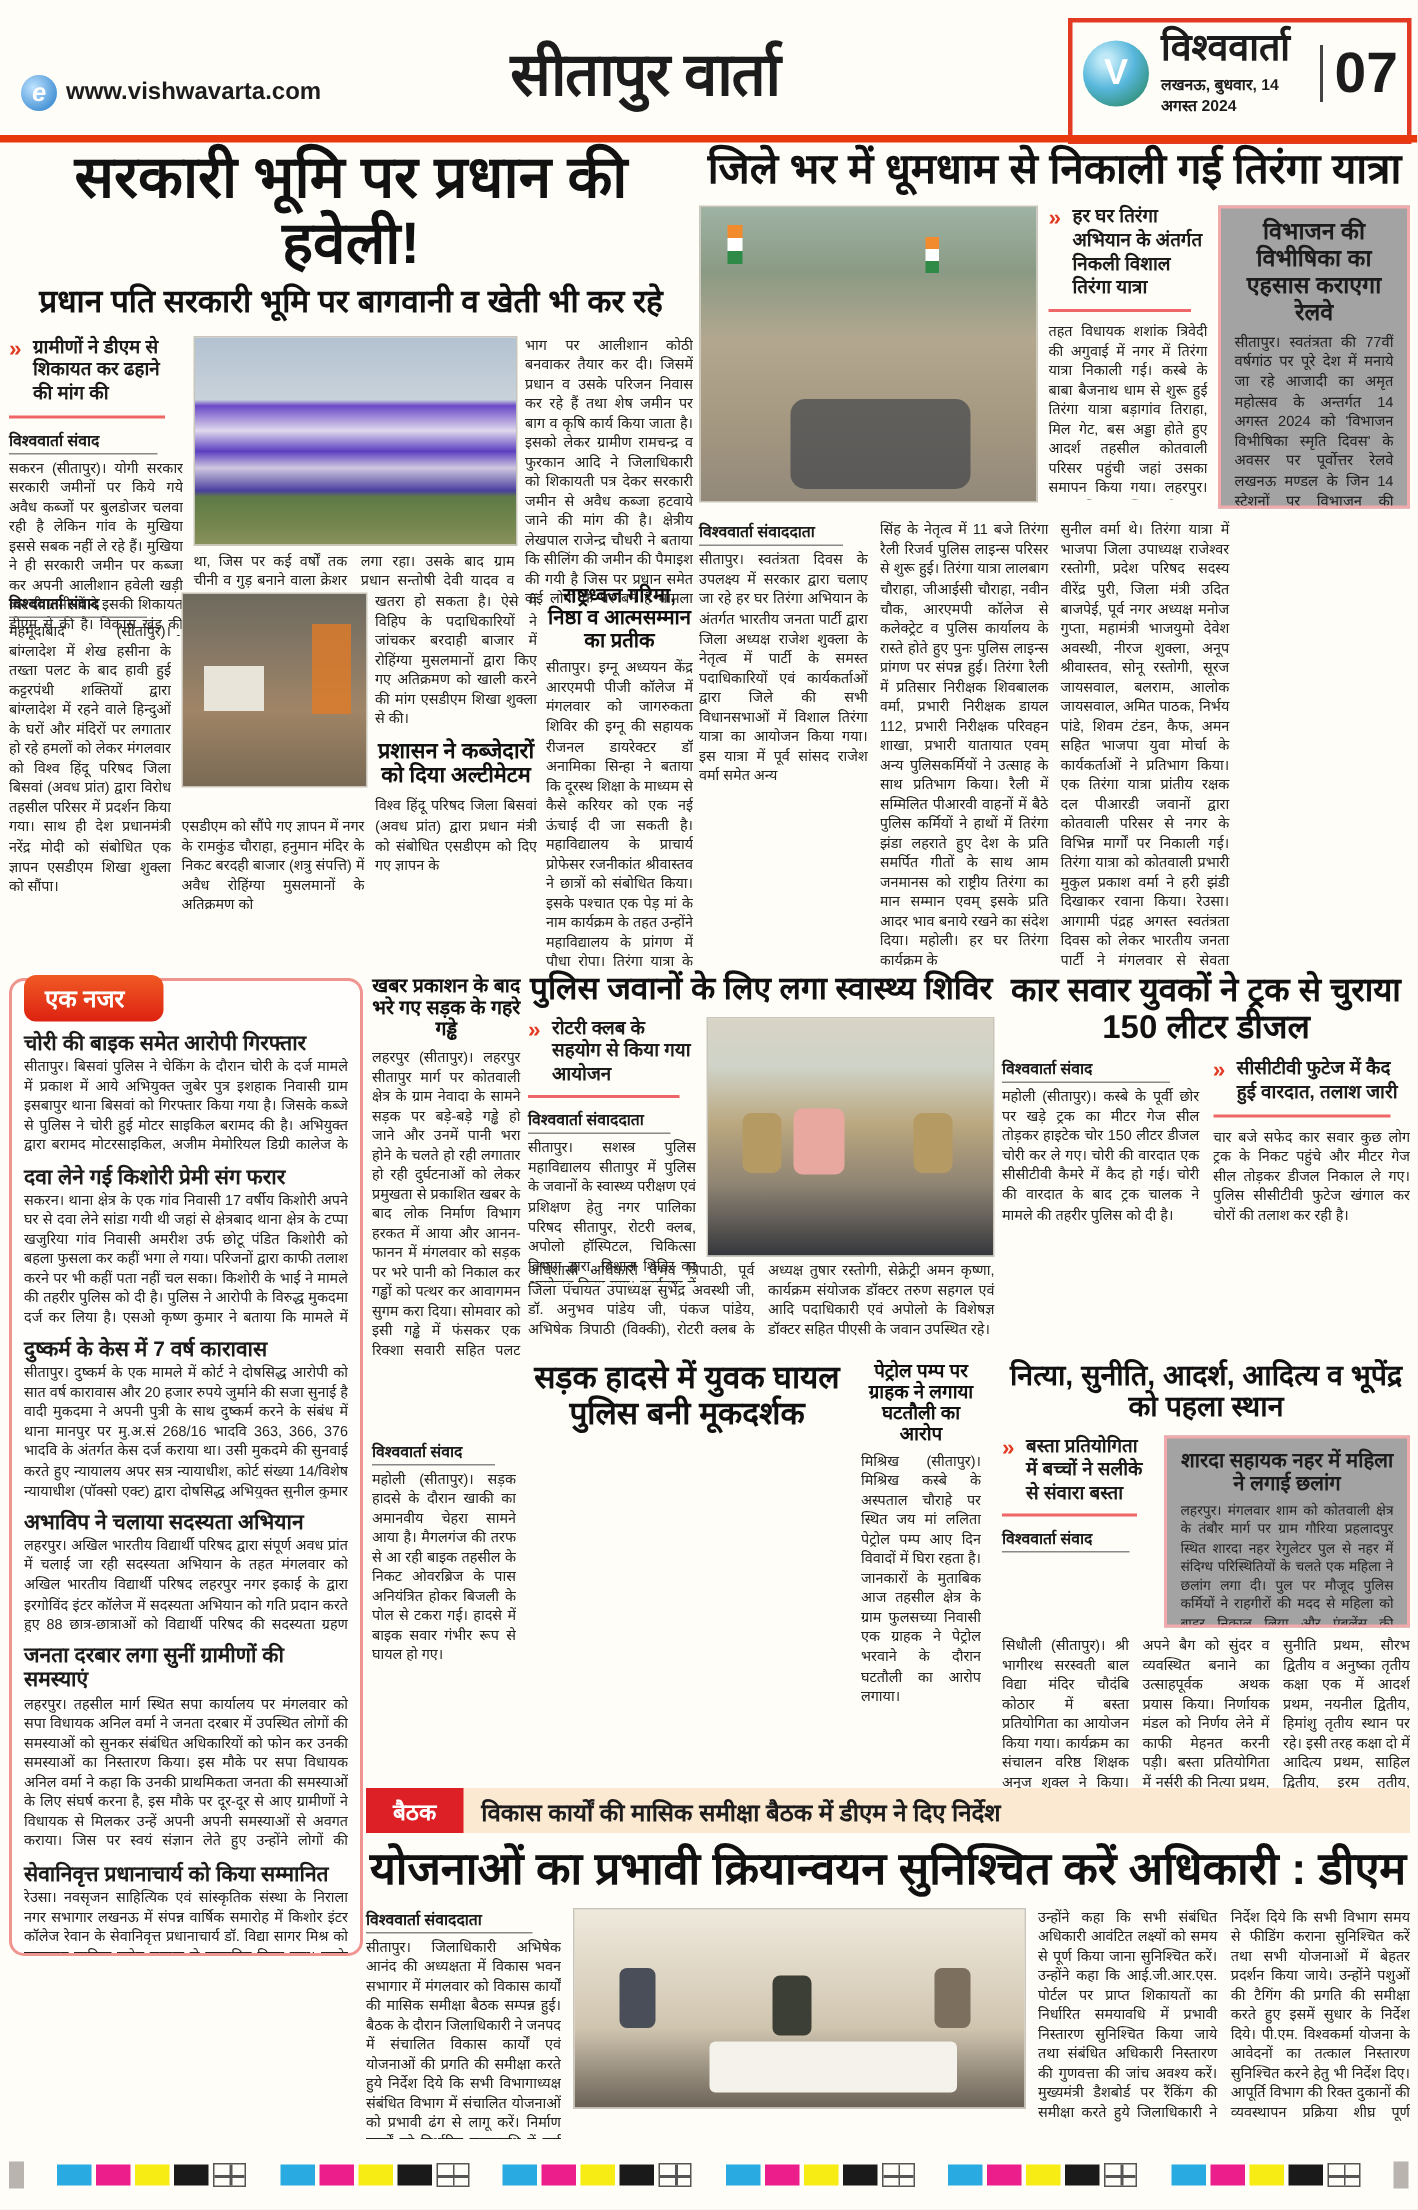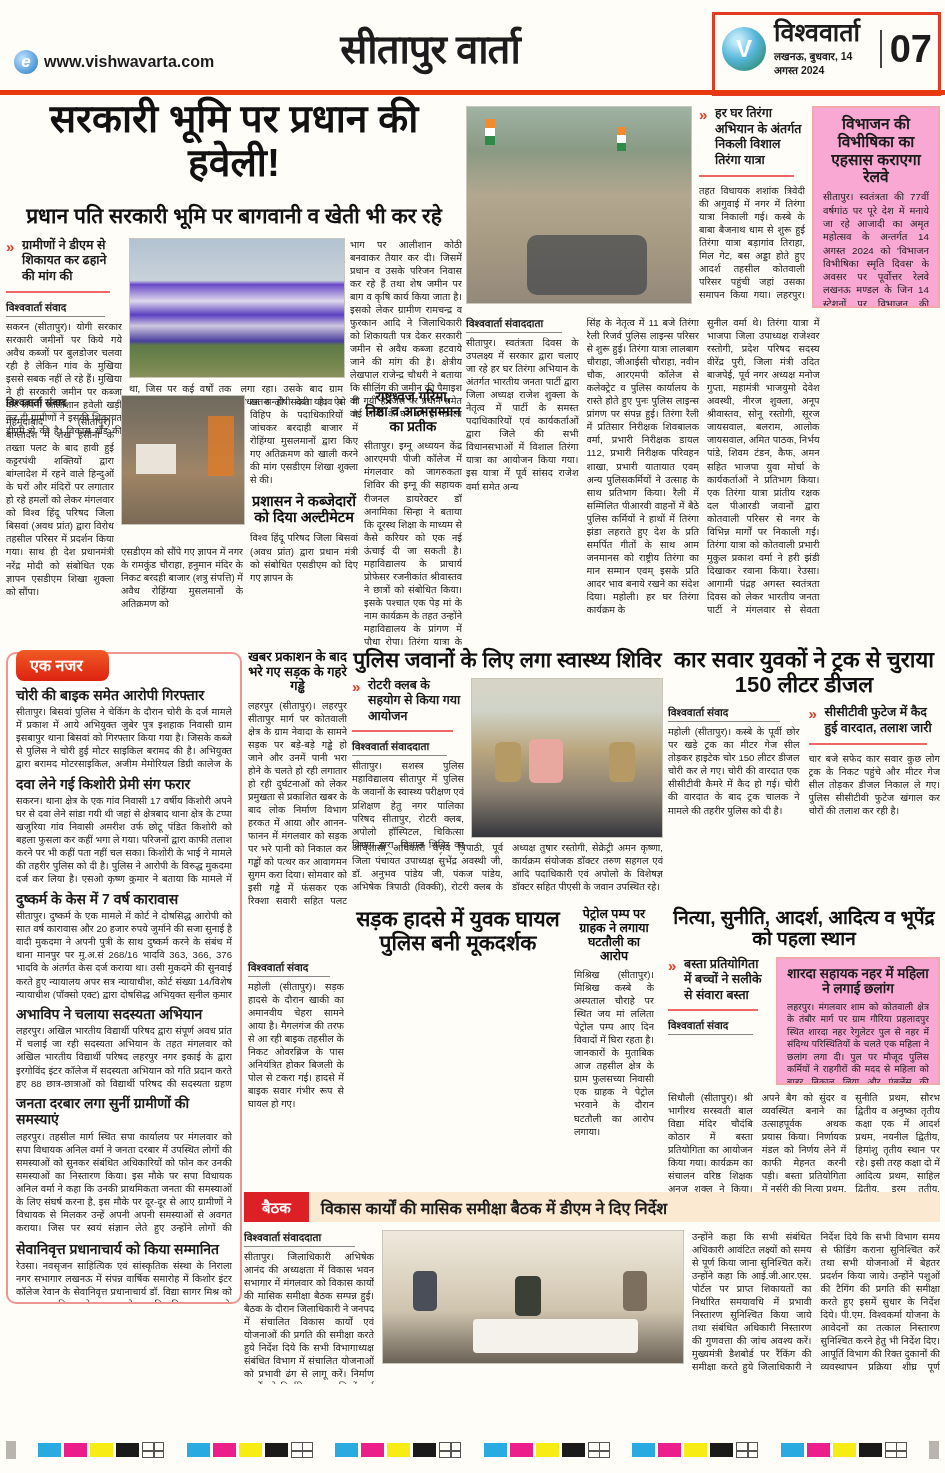--- a/index.html
+++ b/index.html
@@ -20,21 +20,21 @@
   .redrule{position:absolute;left:0;top:90px;width:945px;height:5px;background:#e8380d;}
   
   .art{position:absolute;box-sizing:border-box;}
   .hl{font-weight:bold;color:#111;text-align:center;line-height:1.12;}
   .body{font-size:9.6px;line-height:1.36;text-align:justify;overflow:hidden;color:#222;}
   .byline{font-weight:bold;font-size:10.5px;border-bottom:1px solid #888;padding-bottom:2px;margin-bottom:3px;width:85%;}
   .kick{font-weight:bold;font-size:12.5px;line-height:1.25;position:relative;padding-left:16px;margin-bottom:6px;}
   .kick .qq{position:absolute;left:0;top:0;color:#e23a23;font-size:15px;font-weight:bold;}
   .kickrule{border:none;border-top:2px solid #e66;width:90%;margin:6px 0 7px 0;}
   .photo{position:relative;overflow:hidden;border:1px solid #cac5bb;}
-  .pinkbox{border:2px solid #f2a9ac;background:#f9a8d4;padding:7px 9px;box-sizing:border-box;overflow:hidden;}
+  .pinkbox{border:2px solid #f2a9ac;background:#a3a3a3;padding:7px 9px;box-sizing:border-box;overflow:hidden;}
   .pinkbox .bt{font-weight:bold;font-size:15.5px;text-align:center;line-height:1.15;margin-bottom:4px;}
   .pinkbox .body{font-size:9.8px;}
   .c2{column-count:2;column-gap:9px;}
   .c3{column-count:3;column-gap:9px;}
   
   .eknbox{border:2px solid #f0948f;border-radius:10px;background:#fffefc;padding:26px 8px 6px 8px;}
   .ekntab{position:absolute;left:10px;top:-2px;background:linear-gradient(180deg,#f05a24,#dd2211);color:#fff;font-weight:bold;font-size:16px;padding:4px 26px 5px 14px;border-radius:8px;}
   .eknitem h4{font-size:14px;margin:7px 0 2px 0;line-height:1.15;}
   
   .strip{display:flex;align-items:stretch;background:#fbe9d2;height:30px;overflow:hidden;}
@@ -68,40 +68,41 @@
         <div class="brand">विश्ववार्ता</div>
         <div class="bdate">लखनऊ,  बुधवार, 14 अगस्त 2024</div>
       </div>
       <div class="pageno">07</div>
     </div>
   </div>
   <div class="redrule"></div>
 
   <div class="art" style="left:6px;top:97px;width:456px;height:288px;">
     <div class="hl" style="font-size:39px;">सरकारी भूमि पर प्रधान की हवेली!</div>
-    <div class="hl" style="font-size:21px;margin-top:20px;">प्रधान पति सरकारी भूमि पर बागवानी व खेती भी कर रहे</div>
+    <div class="hl" style="font-size:21px;margin-top:6px;">प्रधान पति सरकारी भूमि पर बागवानी व खेती भी कर रहे</div>
     <div style="display:flex;gap:7px;margin-top:10px;height:180px;">
       <div style="width:116px;flex:0 0 auto;">
         <div class="kick"><span class="qq">»</span><span>ग्रामीणों ने डीएम से शिकायत कर ढहाने की मांग की</span></div>
         <hr class="kickrule">
         <div class="byline">विश्ववार्ता संवाद</div>
         <div class="body" style="height:118px;">सकरन (सीतापुर)। योगी सरकार सरकारी जमीनों पर किये गये अवैध कब्जों पर बुलडोजर चलवा रही है लेकिन गांव के मुखिया इससे सबक नहीं ले रहे हैं। मुखिया ने ही सरकारी जमीन पर कब्जा कर अपनी आलीशान हवेली खड़ी कर दी ग्रामीणों ने इसकी शिकायत डीएम से की है। विकास खंड की ग्राम पंचायत सकरन में सरकारी सीलिंग की जमीन गाटा संख्या 520 रकबा 1.846 हेक्टेयर है। इस सरकारी जमीन पर ग्राम प्रधान के पिता ने कई वर्ष पूर्व कब्जा कर लिया</div>
       </div>
       <div style="width:214px;flex:0 0 auto;">
         <div class="photo" style="width:214px;height:138px;background:
           linear-gradient(180deg,#b3c2d1 0%,#c8d2da 30%,#6a49c8 33%,#ded8ec 45%,#5b3fc0 55%,#cfc8e0 63%,#4a3f9e 74%,#5e7a46 77%,#77884f 92%,#8a915c 100%);"></div>
         <div class="body c2" style="height:36px;margin-top:4px;">था, जिस पर कई वर्षों तक चीनी व गुड़ बनाने वाला क्रेशर लगा रहा। उसके बाद ग्राम प्रधान सन्तोषी देवी यादव व उनके पति सन्तोष यादव ने इसी जमीन के कुछ</div>
       </div>
       <div style="flex:1;">
         <div class="body" style="height:180px;">भाग पर आलीशान कोठी बनवाकर तैयार कर दी। जिसमें प्रधान व उसके परिजन निवास कर रहे हैं तथा शेष जमीन पर बाग व कृषि कार्य किया जाता है। इसको लेकर ग्रामीण रामचन्द्र व फुरकान आदि ने जिलाधिकारी को शिकायती पत्र देकर सरकारी जमीन से अवैध कब्जा हटवाये जाने की मांग की है। क्षेत्रीय लेखपाल राजेन्द्र चौधरी ने बताया कि सीलिंग की जमीन की पैमाइश की गयी है जिस पर प्रधान समेत कई लोगों के घर बने हैं मामला न्यायालय में विचाराधीन है जांच रिपोर्ट विभागीय अधिकारियों तथा न्यायालय को भेज दी गयी है। तहसीलदार बिसवां उमाशंकर त्रिपाठी ने बताया कि सरकारी जमीन पर कब्जा गैर कानूनी है मामले की जांच करा कर आवश्यक कार्यवाही की जायेगी।</div>
       </div>
     </div>
   </div>
 
   <div class="art" style="left:466px;top:97px;width:474px;height:545px;">
+    <div class="hl" style="font-size:28px;">जिले भर में धूमधाम से निकाली गई तिरंगा यात्रा</div>
     <div style="display:flex;gap:7px;margin-top:9px;height:202px;">
       <div class="photo" style="width:224px;height:196px;flex:0 0 auto;background:
         linear-gradient(180deg,#9fb3a4 0%,#8a9a84 22%,#b3a78f 45%,#a79a82 70%,#93897a 100%);">
         <div style="position:absolute;left:18px;top:12px;width:10px;height:26px;background:linear-gradient(180deg,#f28a2e 33%,#fff 33%,#fff 66%,#2e8a46 66%);"></div>
         <div style="position:absolute;left:150px;top:20px;width:9px;height:24px;background:linear-gradient(180deg,#f28a2e 33%,#fff 33%,#fff 66%,#2e8a46 66%);"></div>
         <div style="position:absolute;left:60px;bottom:8px;width:120px;height:60px;border-radius:10px;background:#3a3f46;opacity:.65;"></div>
       </div>
       <div style="width:106px;flex:0 0 auto;">
         <div class="kick"><span class="qq">»</span><span>हर घर तिरंगा अभियान के अंतर्गत निकली विशाल तिरंगा यात्रा</span></div>
         <hr class="kickrule">
@@ -249,20 +250,21 @@
       </div>
     </div>
     <div class="body c3" style="height:122px;margin-top:6px;">सिधौली (सीतापुर)। श्री भागीरथ सरस्वती बाल विद्या मंदिर चौदंबि कोठार में बस्ता प्रतियोगिता का आयोजन किया गया। कार्यक्रम का संचालन वरिष्ठ शिक्षक अनुज शुक्ल ने किया। जिसमें सभी विद्यार्थियों ने अपने बैग को सुंदर व व्यवस्थित बनाने का उत्साहपूर्वक अथक प्रयास किया। निर्णायक मंडल को निर्णय लेने में काफी मेहनत करनी पड़ी। बस्ता प्रतियोगिता में नर्सरी की नित्या प्रथम, अपांस द्वितीय, केजी में सुनीति प्रथम, सौरभ द्वितीय व अनुष्का तृतीय कक्षा एक में आदर्श प्रथम, नयनील द्वितीय, हिमांशु तृतीय स्थान पर रहे। इसी तरह कक्षा दो में आदित्य प्रथम, साहिल द्वितीय, इरम तृतीय, कक्षा तीन में भूपेंद्र प्रथम, प्राची द्वितीय, उत्कर्ष तृतीय, कक्षा चार में शिल्पी प्रथम, अनुष्का द्वितीय, अर्पित तृतीय तथा कक्षा पांच में दिव्यांशा प्रथम, नेहनुमा द्वितीय स्थान पर रहीं। सभी कक्षाओं के प्रतिभागियों को पाठ्य पुस्तकों, कापियों, डायरी, टाइम टेबल व बैग आदि के आधार पर प्रथम द्वितीय व तृतीय स्थान चुने गए। सांस्कृतिक प्रमुख सारिका शुक्ल के संयोजन में संपन्न हुई बस्ता प्रतियोगिता में स्थान प्राप्त करने वाले और प्रतिभाग करने वाले सभी विद्यार्थियों को उप प्रबंधक कुलार्थ मिश्र ने कहा कि आज प्रतियोगिताओं का दौर है और छोटी से बड़ी प्रतियोगिताओं का अपना महत्व है। इस अवसर पर शिक्षक जीवन लाल, अनुज शुक्ल, धर्मेश शुक्ला, अभिषेक, मोनू, निमेश, सर्वेश, अनिल, शिक्षिका जया, आरती, पूनम व इंदु, सहित समस्त स्टाफ मौजूद रहा।</div>
   </div>
 
   <div class="art" style="left:244px;top:1192px;width:696px;height:246px;">
     <div class="strip">
       <span class="badge">बैठक</span>
       <span class="striptext">विकास कार्यों की मासिक समीक्षा बैठक में डीएम ने दिए निर्देश</span>
     </div>
+    <div class="hl" style="font-size:30px;margin-top:8px;">योजनाओं का प्रभावी क्रियान्वयन सुनिश्चित करें अधिकारी : डीएम</div>
     <div style="display:flex;gap:8px;margin-top:8px;height:156px;">
       <div style="width:130px;flex:0 0 auto;">
         <div class="byline">विश्ववार्ता संवाददाता</div>
         <div class="body" style="height:134px;">सीतापुर। जिलाधिकारी अभिषेक आनंद की अध्यक्षता में विकास भवन सभागार में मंगलवार को विकास कार्यों की मासिक समीक्षा बैठक सम्पन्न हुई। बैठक के दौरान जिलाधिकारी ने जनपद में संचालित विकास कार्यों एवं योजनाओं की प्रगति की समीक्षा करते हुये निर्देश दिये कि सभी विभागाध्यक्ष संबंधित विभाग में संचालित योजनाओं को प्रभावी ढंग से लागू करें। निर्माण कार्यों को निर्धारित समयावधि में पूर्ण गुणवत्ता के साथ पूरा किये जाने के निर्देश भी जिलाधिकारी ने दिये।</div>
       </div>
       <div class="photo" style="width:300px;height:132px;flex:0 0 auto;background:
         linear-gradient(180deg,#efe9dd 0%,#ddd4c2 35%,#cfc4ae 60%,#6b6257 100%);">
         <div style="position:absolute;left:30%;bottom:10px;width:55%;height:34px;background:#f4f2ea;border-radius:4px;"></div>
         <div style="position:absolute;left:10%;top:30%;width:24px;height:40px;background:#4a4e58;border-radius:5px;"></div>
         <div style="position:absolute;left:44%;top:34%;width:26px;height:40px;background:#3c3f36;border-radius:5px;"></div>

